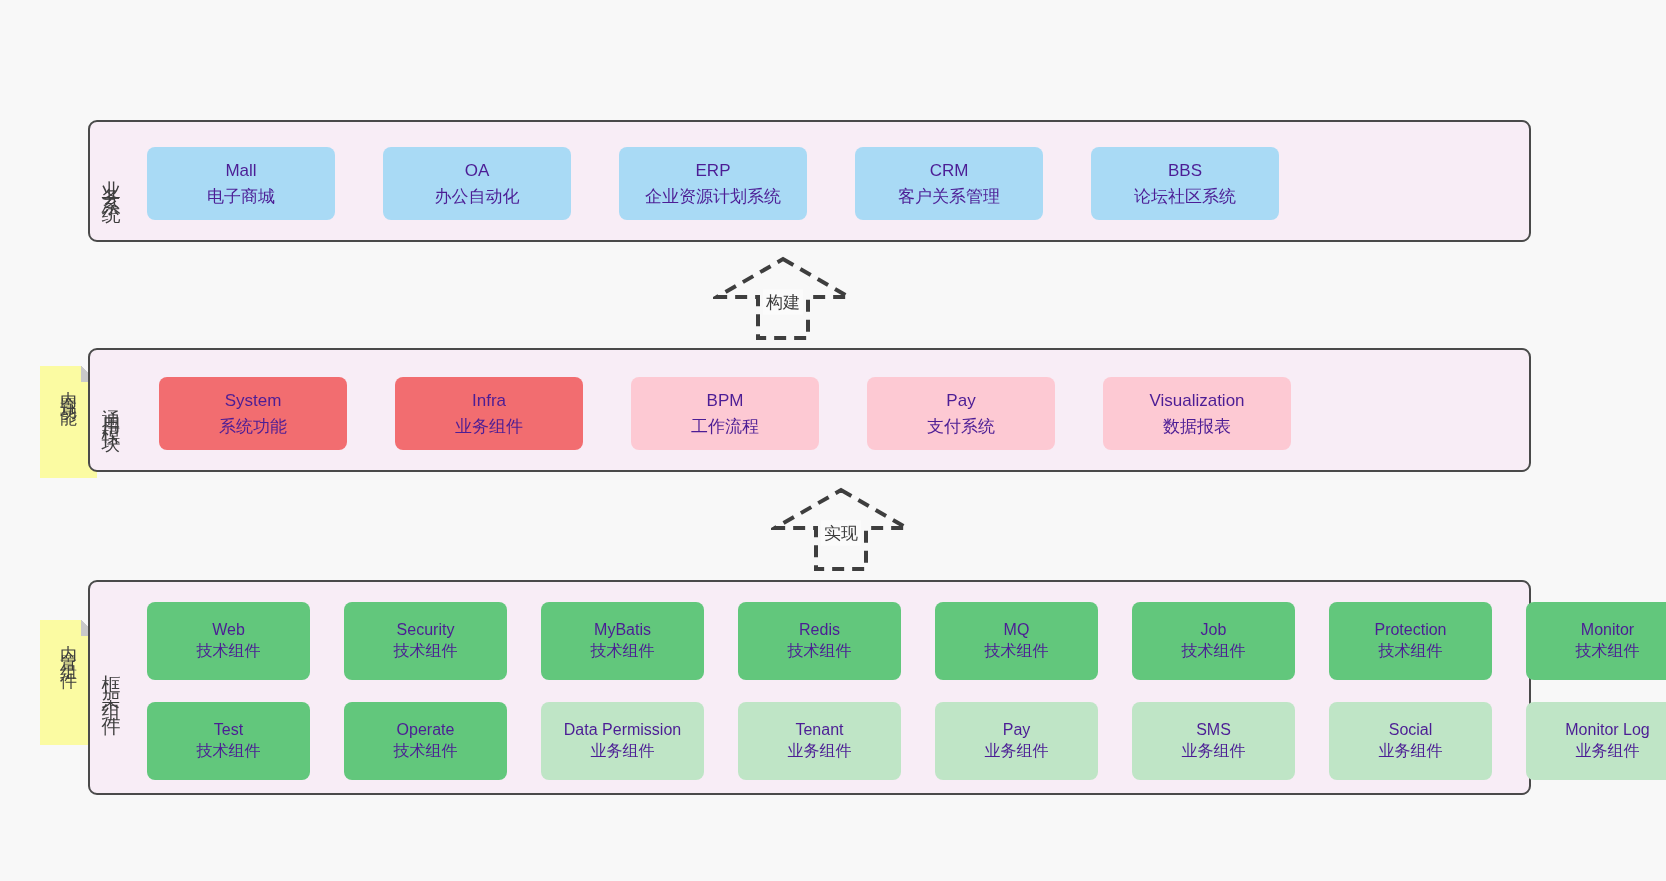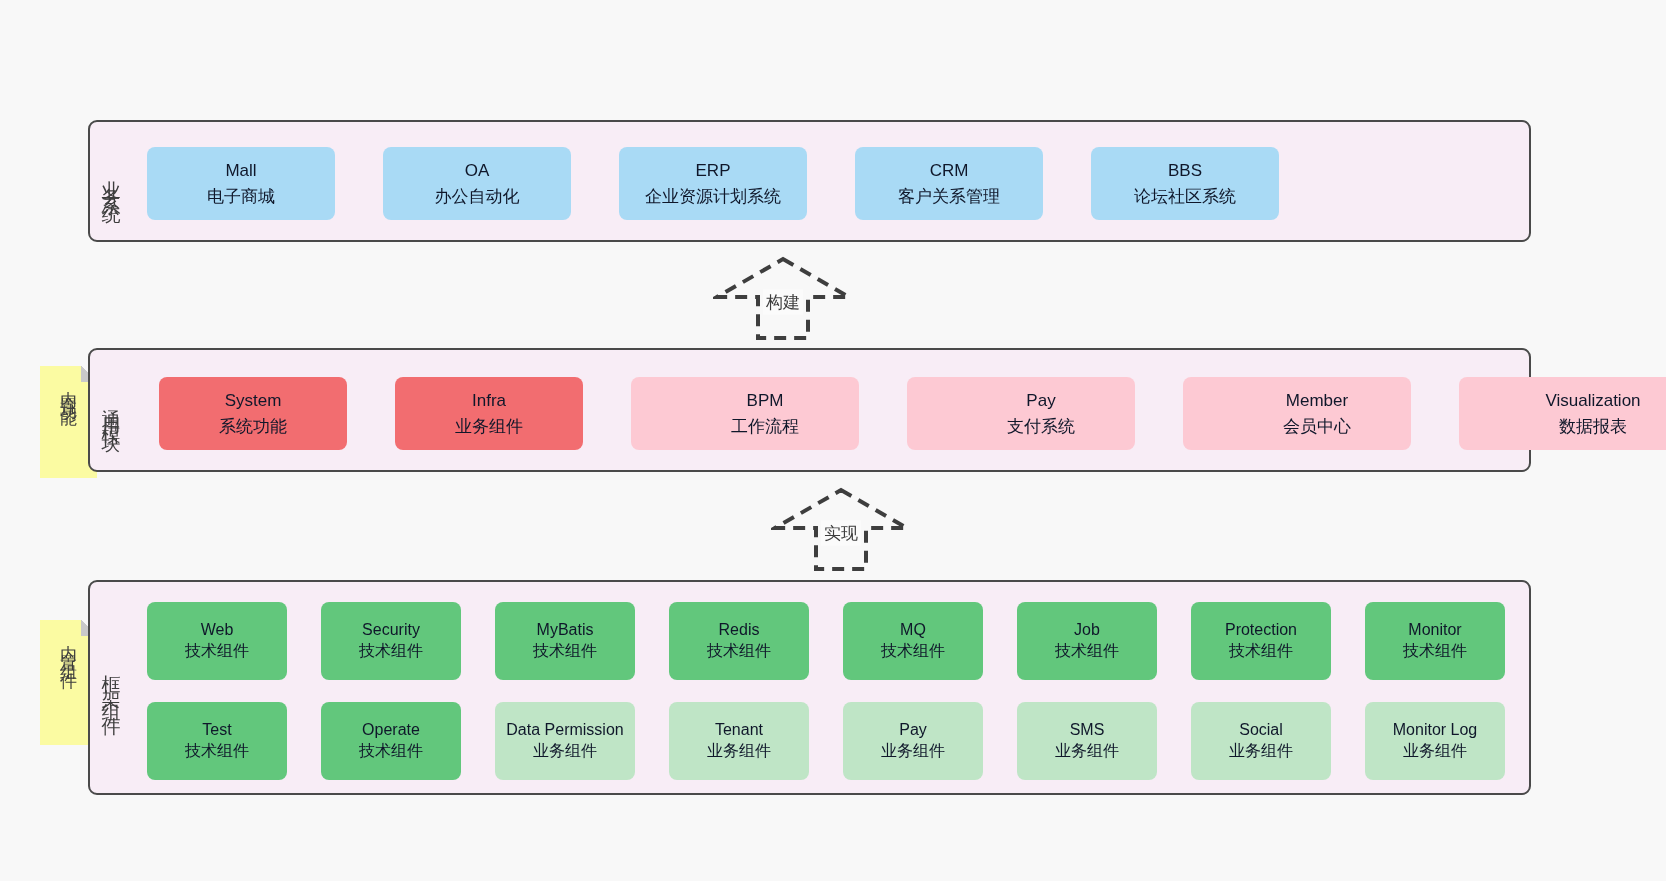--- a/index.html
+++ b/index.html
@@ -25,27 +25,27 @@
   
   .row{position:absolute;left:57px;display:flex;}
   .row-lg{gap:48px;}
   .row-sm{gap:34px;}
   #band-business .row{top:25px;}
   #band-modules .row{top:27px;margin-left:12px;}
   #band-components .row.r1{top:20px;}
   #band-components .row.r2{top:120px;}
   .box{
     display:flex;flex-direction:column;justify-content:center;align-items:center;
-    text-align:center;border-radius:8px;color:#0f172a;
+    text-align:center;border-radius:8px;color:#4c1d95;
   }
   .row-lg .box{width:188px;height:73px;font-size:17px;line-height:1.5;}
-  .row-sm .box{width:140px;height:78px;font-size:16px;line-height:1.3;}
+  .row-sm .box{width:163px;height:78px;font-size:16px;line-height:1.3;}
   .v-blue{background:#a9daf5;}
   .v-red{background:#f26d70;}
-  .v-pink{background:#fdc9d3;padding-left:40px;}
+  .v-pink{background:#fdc9d3;}
   .v-green{background:#62c77c;}
   .v-lightgreen{background:#bfe5c6;}
   
   .sticky{
     position:absolute;left:40px;width:57px;background:#fbfba2;z-index:0;
     display:flex;justify-content:center;align-items:flex-start;padding-top:12px;
     box-sizing:border-box;
   }
   #sticky-features{top:366px;height:112px;}
   #sticky-components{top:620px;height:125px;}
@@ -126,24 +126,20 @@
         </div>
         <div class="box v-pink">
           <div class="box-en">BPM</div>
           <div class="box-zh">工作流程</div>
         </div>
         <div class="box v-pink">
           <div class="box-en">Pay</div>
           <div class="box-zh">支付系统</div>
         </div>
         <div class="box v-pink">
-          <div class="box-en">Member</div>
-          <div class="box-zh">会员中心</div>
-        </div>
-        <div class="box v-pink">
           <div class="box-en">Visualization</div>
           <div class="box-zh">数据报表</div>
         </div>
       </div>
   </div>
 
   <div class="arrow" id="arrow-implement">
     <svg width="140" height="85" viewBox="0 0 140 85">
       <path d="M70 3 L136 41 L95 41 L95 82 L45 82 L45 41 L4 41 Z" fill="none" stroke="#3e3e3e" stroke-width="4" stroke-dasharray="12 8"></path>
     </svg>

